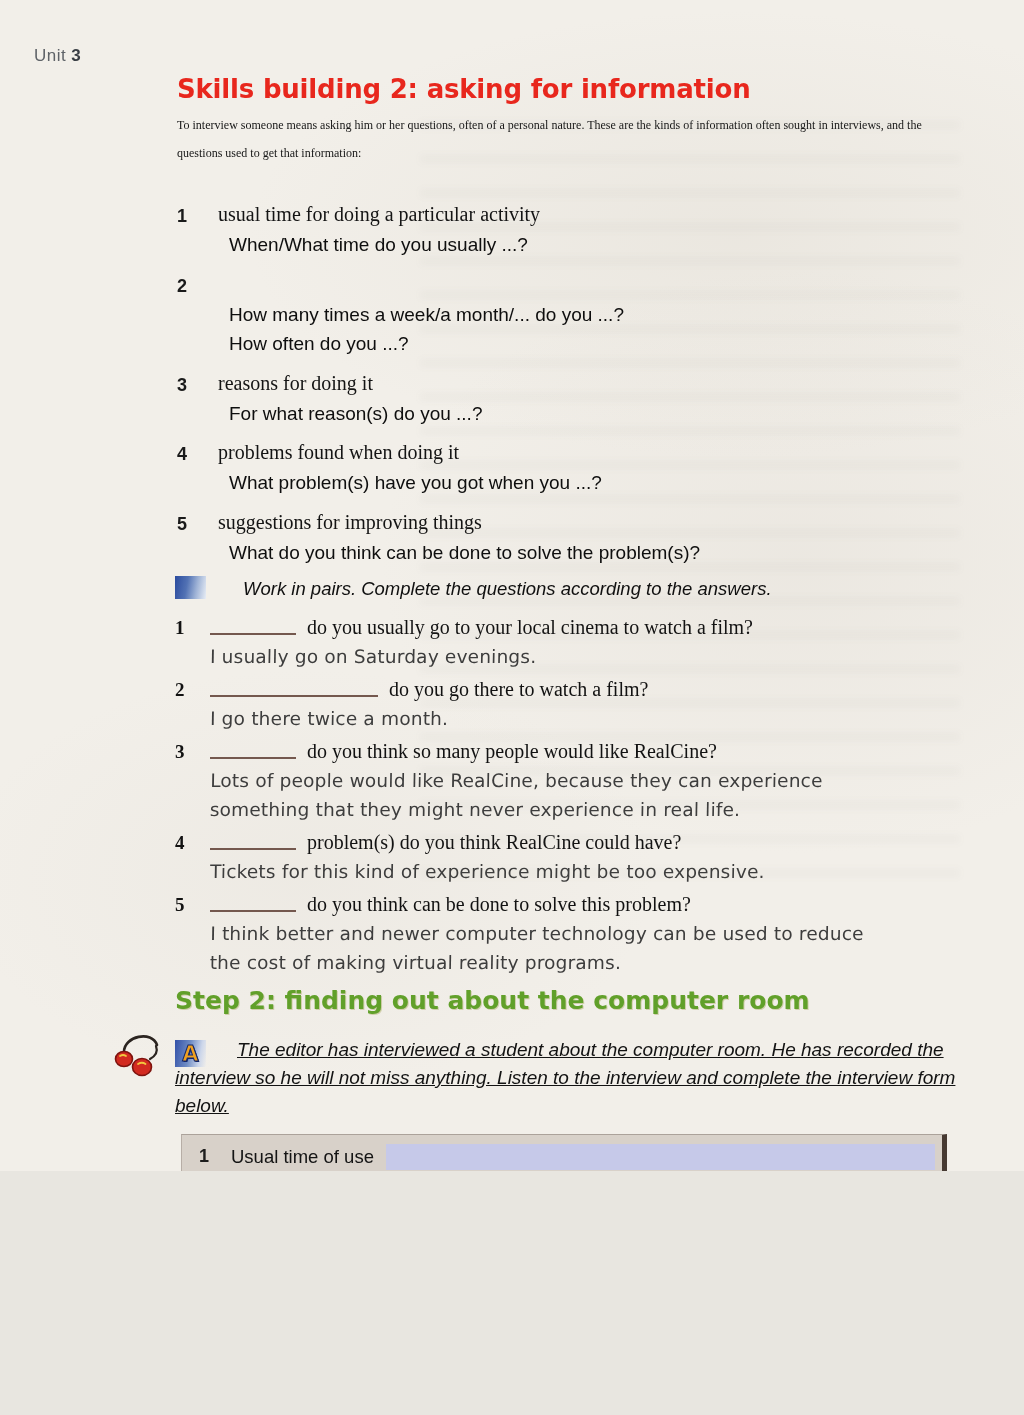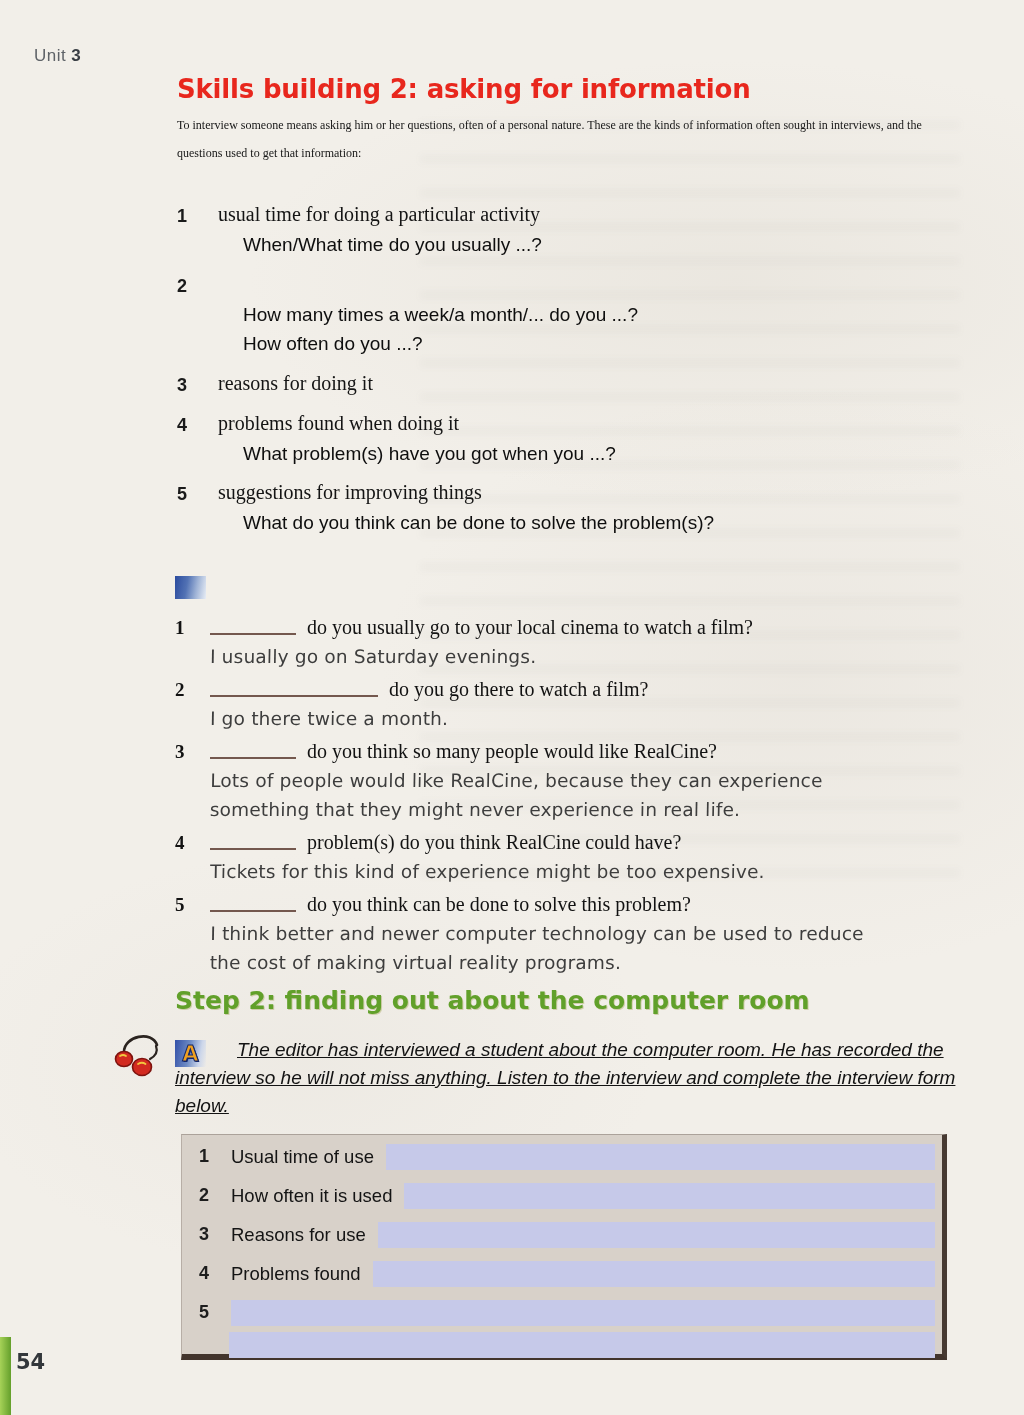--- a/index.html
+++ b/index.html
@@ -1,18 +1,18 @@
 <!DOCTYPE html>
 <html><head>
 <meta charset="utf-8">
 <style>
   * { margin: 0; padding: 0; box-sizing: border-box; }
   body { background: #e8e6e0; font-family: "Liberation Sans", sans-serif; }
   .page {
-    position: relative; width: 1024px; height: 1415px; overflow: hidden;
+    position: relative; width: 1024px; height: 1171px; overflow: hidden;
     background:
       radial-gradient(ellipse 700px 320px at 72% 20%, rgba(208,202,190,0.22), transparent 70%),
       radial-gradient(ellipse 600px 420px at 78% 48%, rgba(205,198,188,0.18), transparent 70%),
       radial-gradient(ellipse 500px 300px at 30% 75%, rgba(210,205,196,0.15), transparent 70%),
       #f2efe9;
   }
   .page::after { 
     content: ""; position: absolute; left: 420px; top: 120px; width: 540px; height: 760px;
     background: repeating-linear-gradient(180deg, rgba(120,118,110,0.10) 0 10px, transparent 10px 34px);
     filter: blur(3px); opacity: 0.35; pointer-events: none;
@@ -27,21 +27,21 @@
   }
   .sb-intro {
     position: absolute; left: 177px; top: 112px; width: 766px;
     font-family: "Liberation Serif", serif; font-size: 12px; line-height: 27.5px; color: #161616;
   }
   .info-list { position: absolute; left: 177px; top: 200px; width: 775px; }
   .info-item { margin-bottom: 10px; }
   .info-row { display: flex; line-height: 28px; }
   .info-num { width: 41px; font-weight: bold; font-size: 18px; color: #1a1a1a; padding-top: 2px; }
   .info-label { font-family: "Liberation Serif", serif; font-size: 20px; color: #141414; }
-  .info-q { margin-left: 66px; font-size: 19px; line-height: 29.5px; color: #0e0e0e; }
+  .info-q { margin-left: 52px; font-size: 19px; line-height: 29.5px; color: #0e0e0e; }
 
   .pairwork { position: absolute; left: 175px; top: 574px; width: 780px; }
   .pw-head { display: flex; align-items: center; margin-bottom: 10px; height: 29px; }
   .b-marker {
     width: 31px; height: 23px; margin-top: -2px;
     background: linear-gradient(100deg, #2b4b9e 0%, #5272b4 38%, #9fb3d6 68%, #e8edf5 100%);
   }
   .pw-instr { margin-left: 37px; font-style: italic; font-size: 18.5px; color: #101010; font-weight: 500; }
   .pw-q { display: flex; align-items: baseline; line-height: 29px; font-family: "Liberation Serif", serif; font-size: 20px; color: #121212; }
   .pw-num { width: 35px; font-weight: bold; font-size: 19px; font-family: "Liberation Serif", serif; flex: none; }
@@ -119,40 +119,42 @@
         <span class="info-num">2</span>
       </div>
       <div class="info-q">How many times a week/a month/... do you ...?</div>
       <div class="info-q">How often do you ...?</div>
     </div>
     <div class="info-item">
       <div class="info-row">
         <span class="info-num">3</span>
         <span class="info-label">reasons for doing it</span>
       </div>
+      <div class="info-q">For what reason(s) do you ...?</div>
     </div>
     <div class="info-item">
       <div class="info-row">
         <span class="info-num">4</span>
         <span class="info-label">problems found when doing it</span>
       </div>
       <div class="info-q">What problem(s) have you got when you ...?</div>
     </div>
     <div class="info-item">
       <div class="info-row">
         <span class="info-num">5</span>
         <span class="info-label">suggestions for improving things</span>
       </div>
       <div class="info-q">What do you think can be done to solve the problem(s)?</div>
     </div>
   </div>
 
   <div class="pairwork">
     <div class="pw-head">
       <span class="b-marker"></span>
+      <span class="pw-instr">Work in pairs. Complete the questions according to the answers.</span>
     </div>
 
     <div class="pw-item pw-item-1">
       <div class="pw-q">
         <span class="pw-num">1</span>
         <span class="blank blank-sm"></span>
         <span class="pw-qt">do you usually go to your local cinema to watch a film?</span>
       </div>
       <div class="pw-a">I usually go on Saturday evenings.</div>
     </div>

